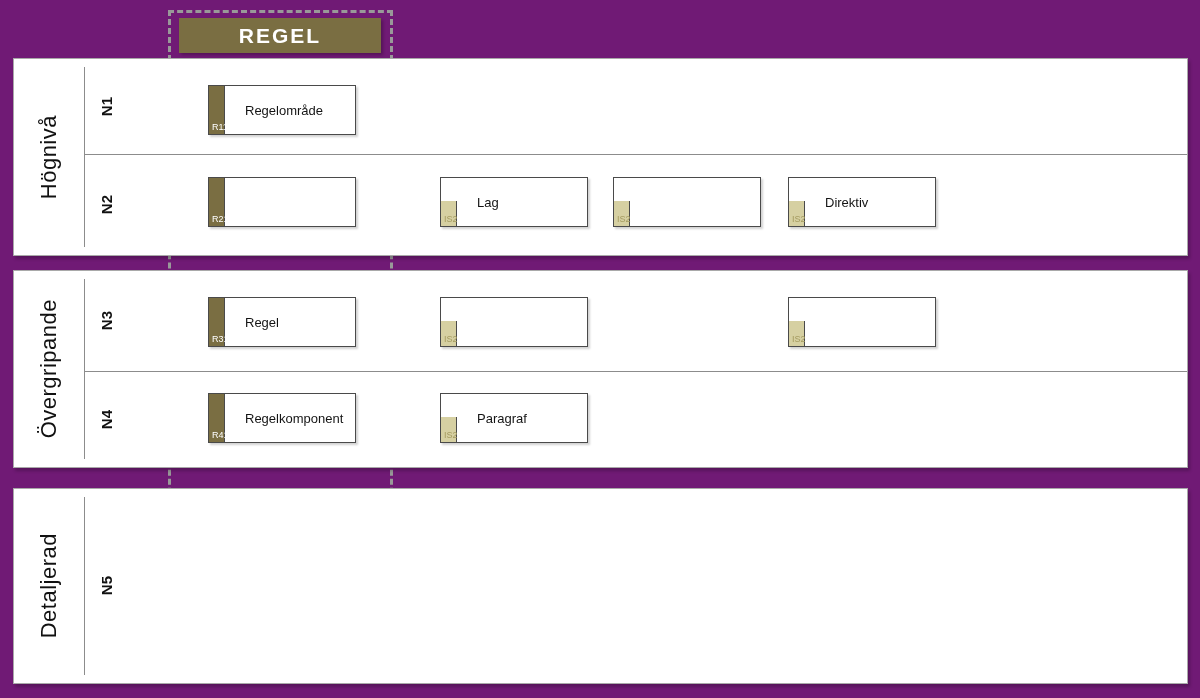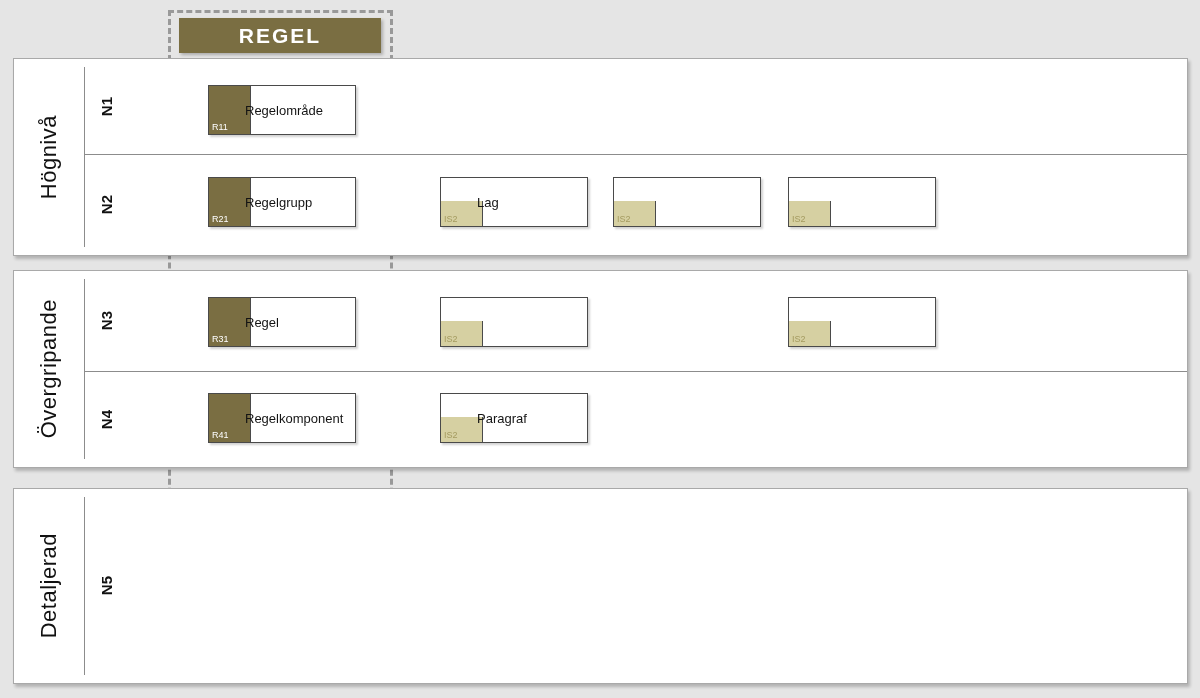--- a/index.html
+++ b/index.html
@@ -1,20 +1,20 @@
 <!DOCTYPE html>
 <html style="--olive: #7a6e42; --khaki: #d6d0a2; --khaki-text: #a49b60; --box-border: #4a4a4a; --band-border: #a9a9a9; --line: #8c8c8c; --dash: #999999;"><head>
 <meta charset="utf-8">
 <style>
   html, body { margin: 0; padding: 0; background: #ffffff; }
   .canvas {
     position: relative;
     width: 1200px;
     height: 698px;
-    background: #e5e5e5;
+    background: #701a75;
     font-family: "Liberation Sans", "DejaVu Sans", sans-serif;
     overflow: hidden;
   }
 
   
   .dash-frame {
     position: absolute;
     left: 168px; top: 10px;
     width: 225px; height: 664px;
     border: 3px dashed var(--dash, #999999);
@@ -74,21 +74,21 @@
   .box {
     position: absolute;
     width: 148px; height: 50px;
     background: #ffffff;
     border: 1.5px solid var(--box-border, #4a4a4a);
     box-sizing: border-box;
     box-shadow: 2px 2px 2px rgba(0,0,0,0.18);
   }
   .box .tab {
     position: absolute;
-    left: 0; top: 0; bottom: 0; width: 42px;
+    left: 0; top: 0; bottom: 0; width: 16px;
     border-right: 1.5px solid var(--box-border, #4a4a4a);
     box-sizing: border-box;
   }
   .box.regel .tab { background: var(--olive, #7a6e42); }
   .box.extern .tab { background: var(--khaki, #d6d0a2); margin-top: 23px; }
   .box .code {
     position: absolute;
     left: 3px; bottom: 2px;
     font-size: 9px; line-height: 10px;
   }
@@ -159,37 +159,37 @@
     <span class="tab">
       <span class="code">R11</span>
     </span>
     <span class="lbl">Regelområde</span>
   </div>
 
   <div class="box regel" style="left:208px; top:177px;">
     <span class="tab">
       <span class="code">R21</span>
     </span>
-    <span class="lbl">Regelgrupp</span>
   </div>
   <div class="box extern" style="left:440px; top:177px;">
     <span class="tab">
       <span class="code">IS2</span>
     </span>
     <span class="lbl">Lag</span>
   </div>
   <div class="box extern" style="left:613px; top:177px;">
     <span class="tab">
       <span class="code">IS2</span>
     </span>
   </div>
   <div class="box extern" style="left:788px; top:177px;">
     <span class="tab">
       <span class="code">IS2</span>
     </span>
+    <span class="lbl">Direktiv</span>
   </div>
 
   <div class="box regel" style="left:208px; top:297px;">
     <span class="tab">
       <span class="code">R31</span>
     </span>
     <span class="lbl">Regel</span>
   </div>
   <div class="box extern" style="left:440px; top:297px;">
     <span class="tab">

